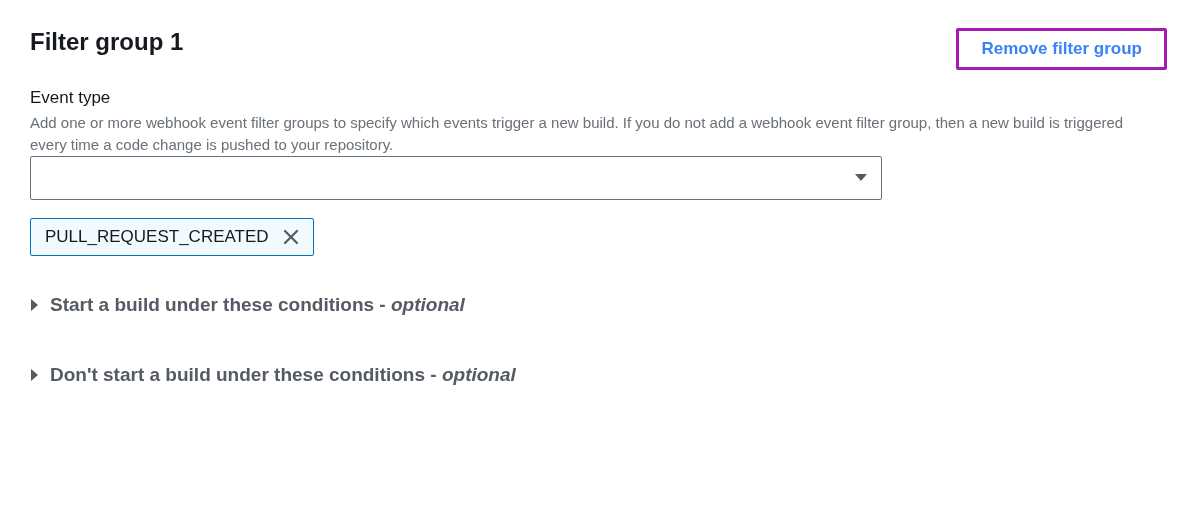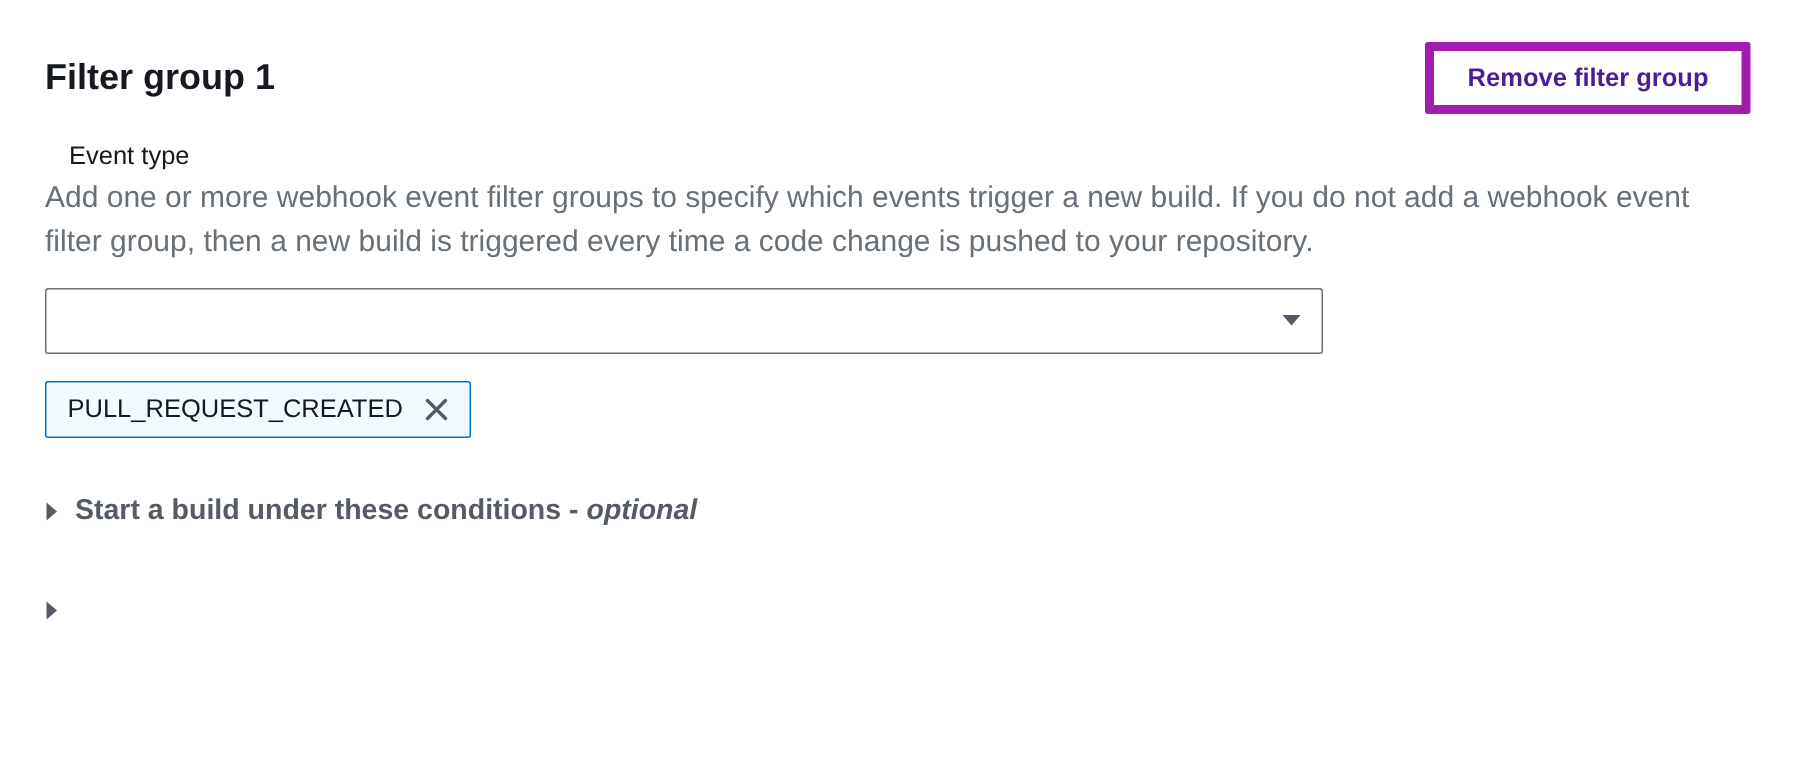--- a/index.html
+++ b/index.html
@@ -10,51 +10,48 @@
     body {
       font-family: "Amazon Ember", "Helvetica Neue", Arial, sans-serif;
       background: #ffffff;
       padding: 28px 30px;
       color: #16191f;
       width: 1197px;
     }
     .header-row {
       display: flex;
       justify-content: space-between;
-      align-items: center;
       margin-bottom: 18px;
     }
     .group-title {
       font-size: 24px;
       font-weight: 700;
       color: #16191f;
     }
     .remove-btn {
       background: #ffffff;
-      border: 6px solid #a21caf;
+      border: 3px solid #a21caf;
       border-radius: 2px;
       padding: 8px 22px;
       font-size: 17px;
       font-weight: 700;
-      color: #4c1d95;
+      color: #3b82f6;
       cursor: pointer;
       font-family: inherit;
     }
     .section-label {
       font-size: 17px;
       font-weight: 400;
       color: #16191f;
       margin-bottom: 4px;
-      margin-left: 16px;
     }
     .section-desc {
-      font-size: 20px;
+      font-size: 15px;
       color: #687078;
       line-height: 1.45;
-      margin-bottom: 16px;
       max-width: 1130px;
     }
     .select-wrap {
       position: relative;
       width: 852px;
       margin-bottom: 18px;
     }
     .select-box {
       width: 100%;
       height: 44px;
@@ -171,13 +168,16 @@
     <span>Start a build under these conditions</span><span> - </span><span class="optional">optional</span>
   </span>
 </div>
 
 <div class="expand-row">
   <span class="expand-caret">
     <svg width="10" height="14" viewBox="0 0 10 14">
       <path d="M1 1 L8 7 L1 13 Z" fill="#545b64"></path>
     </svg>
   </span>
+  <span class="expand-label">
+    <span>Don't start a build under these conditions</span><span> - </span><span class="optional">optional</span>
+  </span>
 </div>
 
 </body></html>

